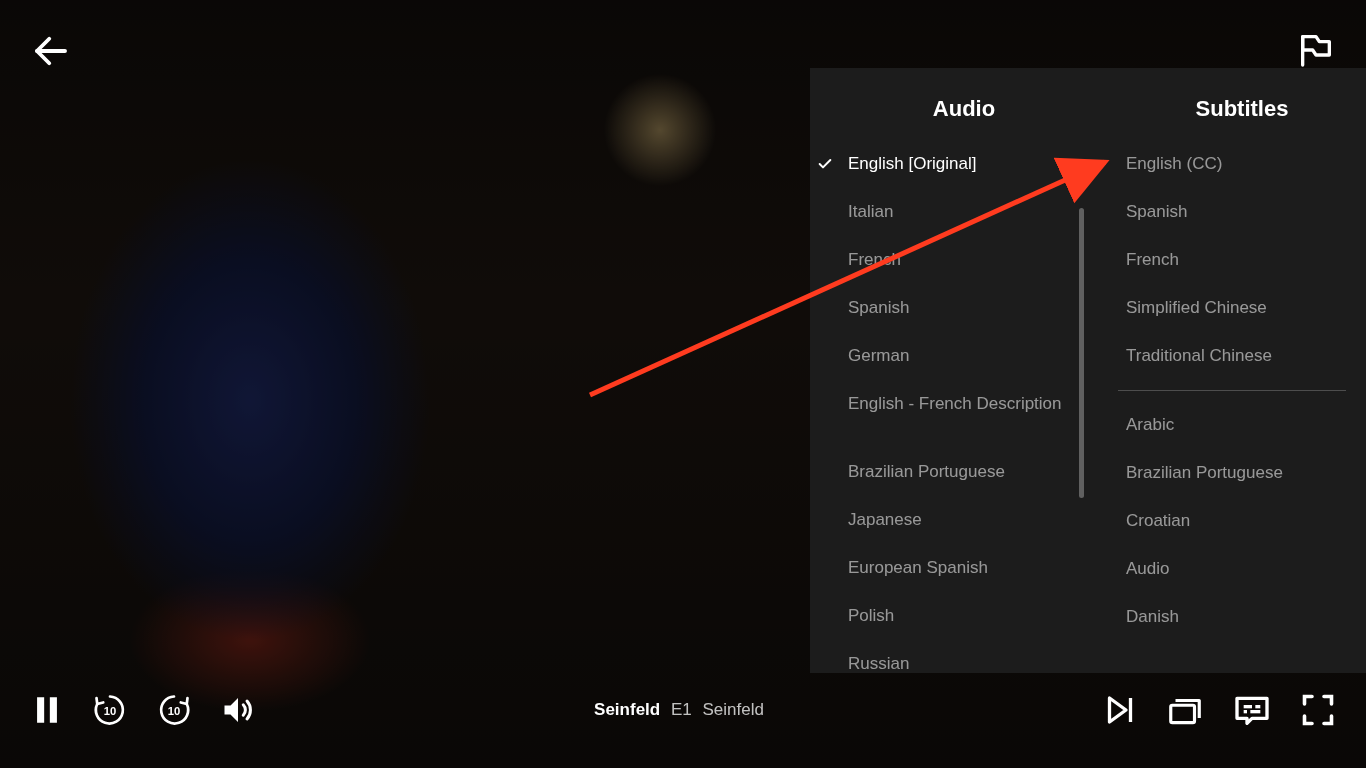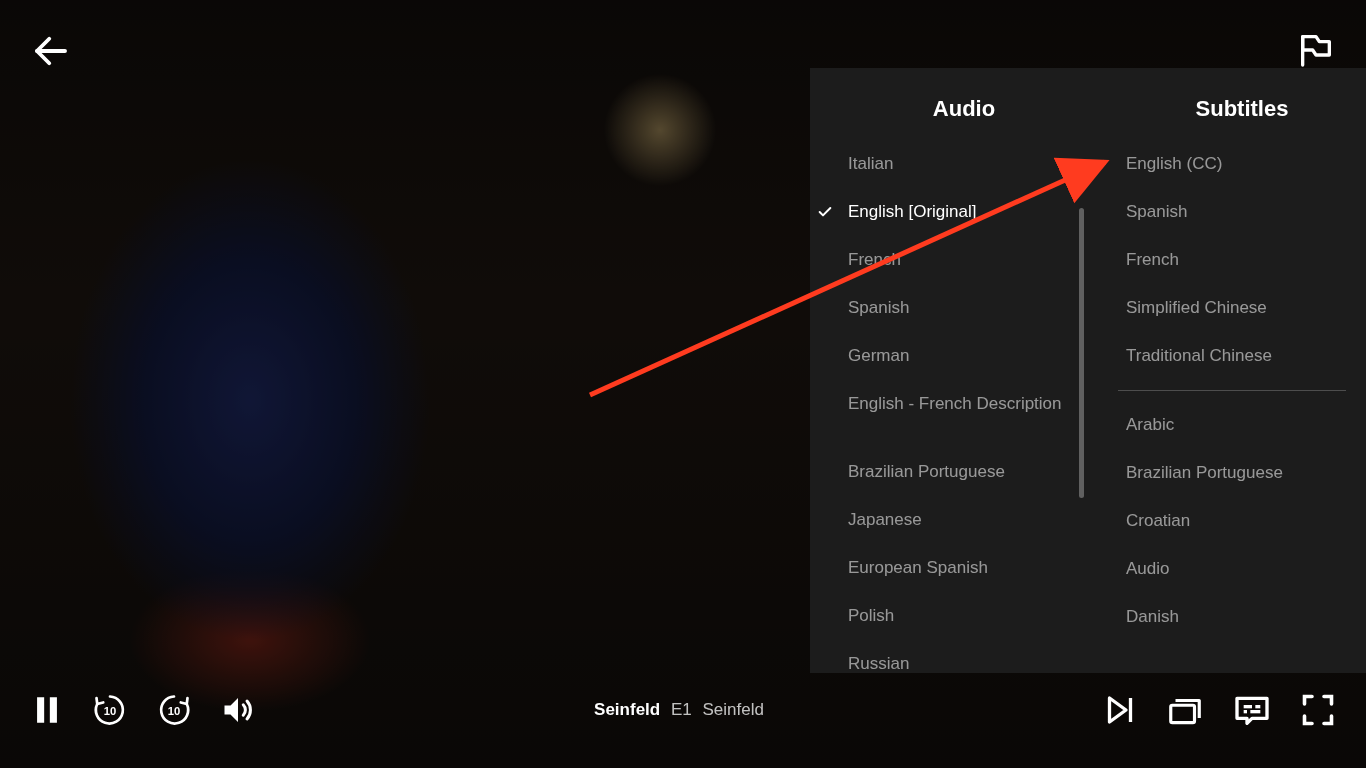--- a/index.html
+++ b/index.html
@@ -180,35 +180,35 @@
         <path d="M4 21V4"></path>
         <path d="M4 4 L12 4 L14 7 L20 7 L20 15 L12 15 L10 12 L4 12 Z"></path>
       </svg>
     </div>
   </div>
 
   <div class="panel">
     <div class="col">
       <div class="col-header">Audio</div>
       <div class="options" id="audio-options">
+          <div class="opt selected">
+            <span class="check">
+              <svg width="16" height="16" viewBox="0 0 24 24" fill="none" stroke="#fff" stroke-width="3" stroke-linecap="round" stroke-linejoin="round">
+                <polyline points="4 12 9 17 20 6"></polyline>
+              </svg>
+            </span>
+            <span>English [Original]</span>
+          </div>
           <div class="opt">
             <span class="check">
               <svg width="16" height="16" viewBox="0 0 24 24" fill="none" stroke="#fff" stroke-width="3" stroke-linecap="round" stroke-linejoin="round">
                 <polyline points="4 12 9 17 20 6"></polyline>
               </svg>
             </span>
             <span>Italian</span>
-          </div>
-          <div class="opt selected">
-            <span class="check">
-              <svg width="16" height="16" viewBox="0 0 24 24" fill="none" stroke="#fff" stroke-width="3" stroke-linecap="round" stroke-linejoin="round">
-                <polyline points="4 12 9 17 20 6"></polyline>
-              </svg>
-            </span>
-            <span>English [Original]</span>
           </div>
           <div class="opt">
             <span class="check">
               <svg width="16" height="16" viewBox="0 0 24 24" fill="none" stroke="#fff" stroke-width="3" stroke-linecap="round" stroke-linejoin="round">
                 <polyline points="4 12 9 17 20 6"></polyline>
               </svg>
             </span>
             <span>French</span>
           </div>
           <div class="opt">

